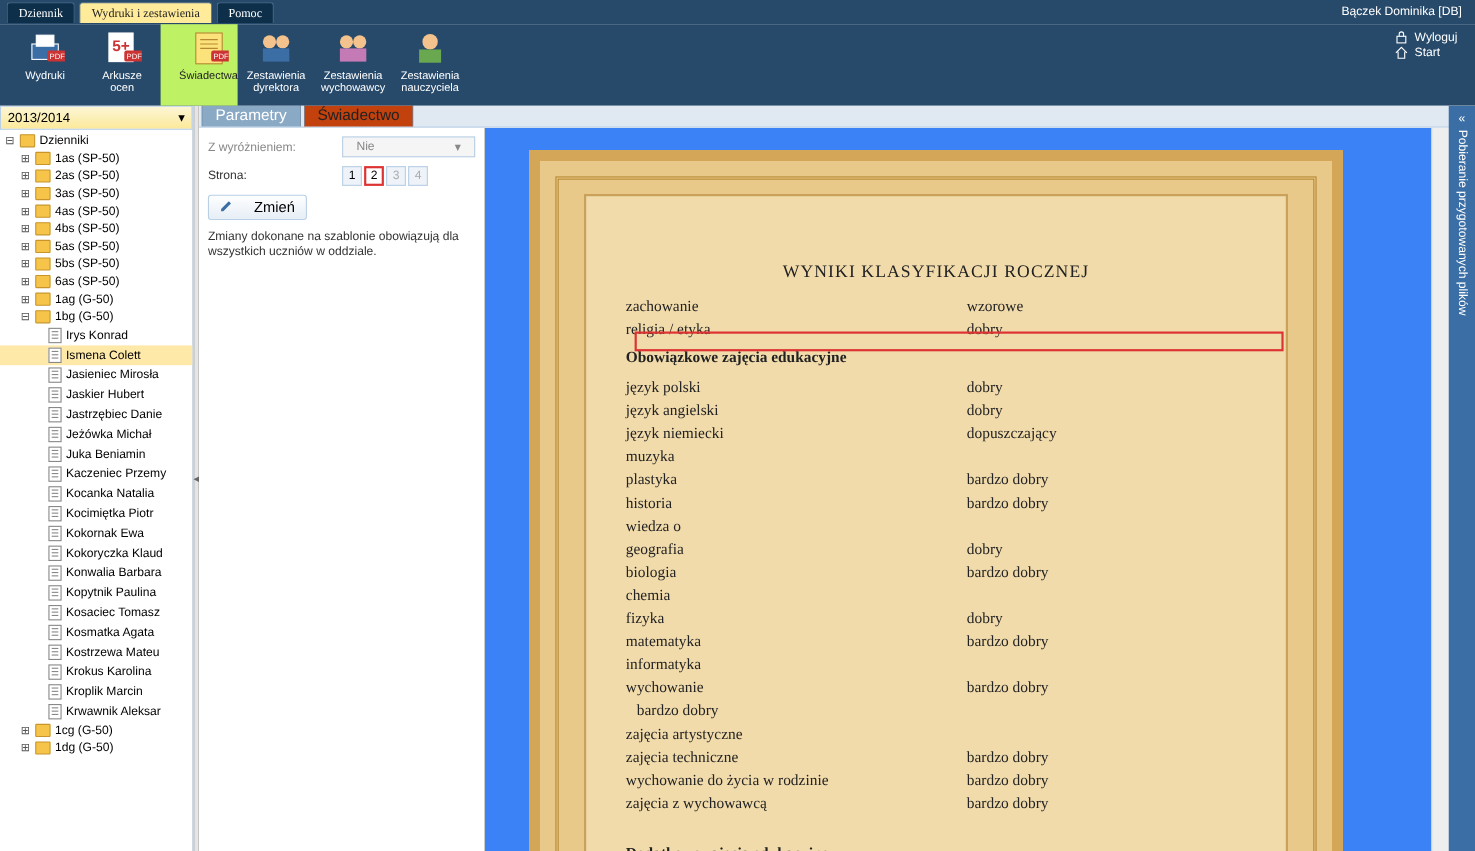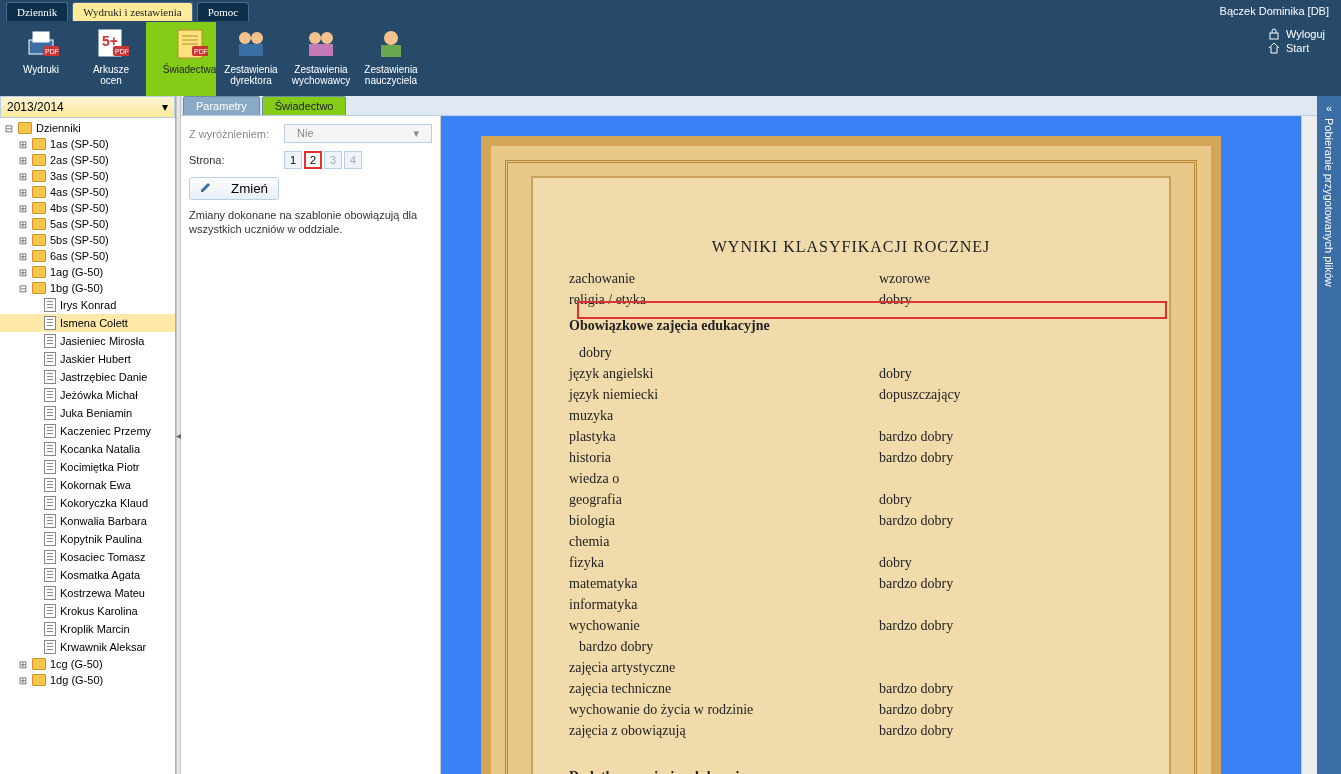--- a/index.html
+++ b/index.html
@@ -59,21 +59,21 @@
     justify-content: flex-start;
     color: #fff;
     width: 70px;
     height: 74px;
     padding: 4px 2px;
     cursor: pointer;
     font-size: 10px;
     text-align: center;
   }
   .ribbon .rbtn.active {
-    background: #84cc16;
+    background: #bef264;
     color: #222;
     padding-left: 19px;
   }
   .ribbon .ricon {
     width: 36px; height: 36px;
     margin-bottom: 2px;
     display:flex; align-items:center; justify-content:center;
   }
   .ribbon .rlabel { line-height: 1.1; }
   .ribbon-right {
@@ -131,29 +131,29 @@
   .splitter span{color:#666;font-size:10px;}
 
   .center {
     flex:1; display:flex; flex-direction:column; background:#fff;
   }
   .center-tabs {
     display:flex; background:#e0e9f2; border-bottom:1px solid #b8cfe5;
     height:20px; align-items:flex-end;
   }
   .center-tabs .ctab {
-    padding:3px 12px; font-size:11px; background:#8aa9c4; color:#fff; border:1px solid #6d8ba6; border-bottom:none; border-radius:3px 3px 0 0; cursor:pointer; margin-left:2px;text-align:right;
-  }
-  .center-tabs .ctab.active { background:#84cc16; color:#222; }
+    padding:3px 12px; font-size:14px; background:#8aa9c4; color:#fff; border:1px solid #6d8ba6; border-bottom:none; border-radius:3px 3px 0 0; cursor:pointer; margin-left:2px;text-align:right;
+  }
+  .center-tabs .ctab.active { background:#c2410c; color:#222; }
   .center-body { flex:1; display:flex; overflow:hidden; }
 
   .params {
     width:260px; border-right:1px solid #ccc; padding:8px; font-size:11px;
   }
-  .params .row { display:flex; align-items:center; margin-bottom:8px; gap:0;}
+  .params .row { display:flex; align-items:center; margin-bottom:8px; gap:27px;}
   .params .lbl { color:#888; width:95px; }
   .params select, .params .sel-disabled {
     flex:1; border:1px solid #b8cfe5; padding:2px 12px; background:#f5f5f5; color:#888;
   }
   .pager { display:flex; gap:2px; }
   .pager .pg { width:18px;height:18px;border:1px solid #b8cfe5;background:#eef3f9;display:flex;align-items:center;justify-content:center;cursor:pointer;font-size:11px;}
   .pager .pg.active{ border:2px solid #d33; background:#fff;}
   .pager .pg.disabled{color:#aaa;cursor:default;}
   .btn-change { border:1px solid #b8cfe5; background:linear-gradient(#fefefe,#e6eef6); padding:3px 10px; border-radius:3px; cursor:pointer; display:inline-flex;align-items:flex-start;gap:19px;}
   .params .note { margin-top:8px; color:#333; line-height:1.3;}
@@ -509,20 +509,21 @@
                     <div class="cert-val">wzorowe</div>
                   </div>
                   <div class="cert-row">
                     <div class="cert-label">religia / etyka</div>
                     <div class="cert-val">dobry</div>
                   </div>
                 </div>
               <div class="cert-section">Obowiązkowe zajęcia edukacyjne</div>
               <div id="cert-subjects">
                   <div class="cert-row">
+                    <div class="cert-label">język polski</div>
                     <div class="cert-val">dobry</div>
                   </div>
                   <div class="cert-row">
                     <div class="cert-label">język  angielski</div>
                     <div class="cert-val">dobry</div>
                   </div>
                   <div class="cert-row">
                     <div class="cert-label">język  niemiecki</div>
                     <div class="cert-val">dopuszczający</div>
                   </div>
@@ -579,21 +580,21 @@
                   </div>
                   <div class="cert-row">
                     <div class="cert-label">zajęcia techniczne</div>
                     <div class="cert-val">bardzo dobry</div>
                   </div>
                   <div class="cert-row">
                     <div class="cert-label">wychowanie do życia w rodzinie</div>
                     <div class="cert-val">bardzo dobry</div>
                   </div>
                   <div class="cert-row">
-                    <div class="cert-label">zajęcia z obowiązują</div>
+                    <div class="cert-label">zajęcia z wychowawcą</div>
                     <div class="cert-val">bardzo dobry</div>
                   </div>
                 </div>
               <div style="height:20px"></div>
               <div class="cert-section">Dodatkowe zajęcia edukacyjne</div>
             </div>
             <div class="hl-row r1"></div>
           </div>
         </div>
         <div class="scroll-track"></div>

